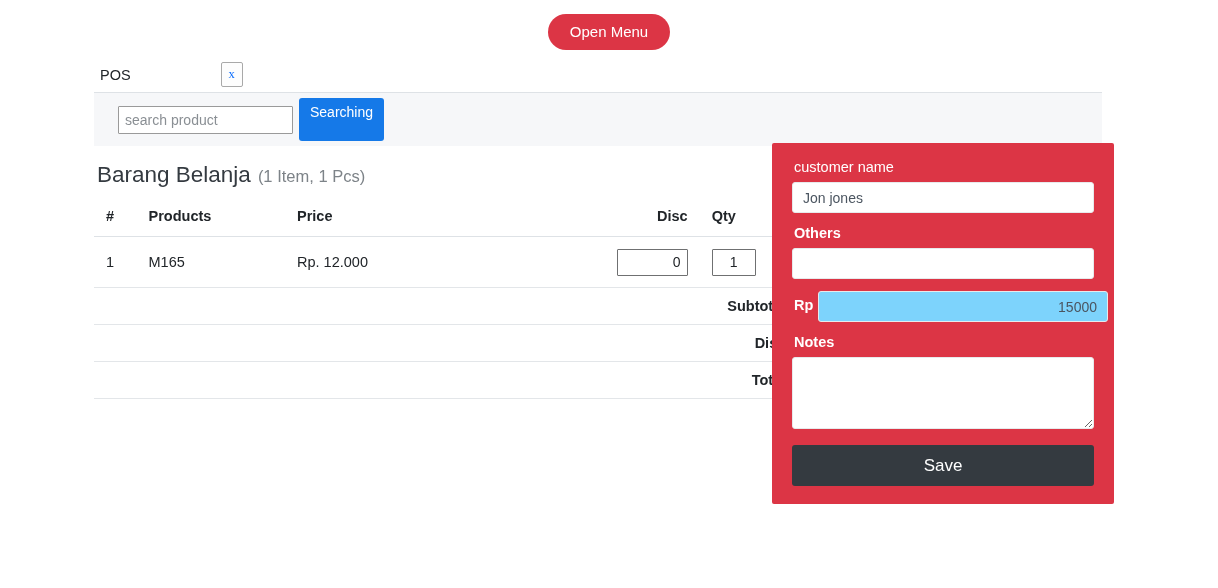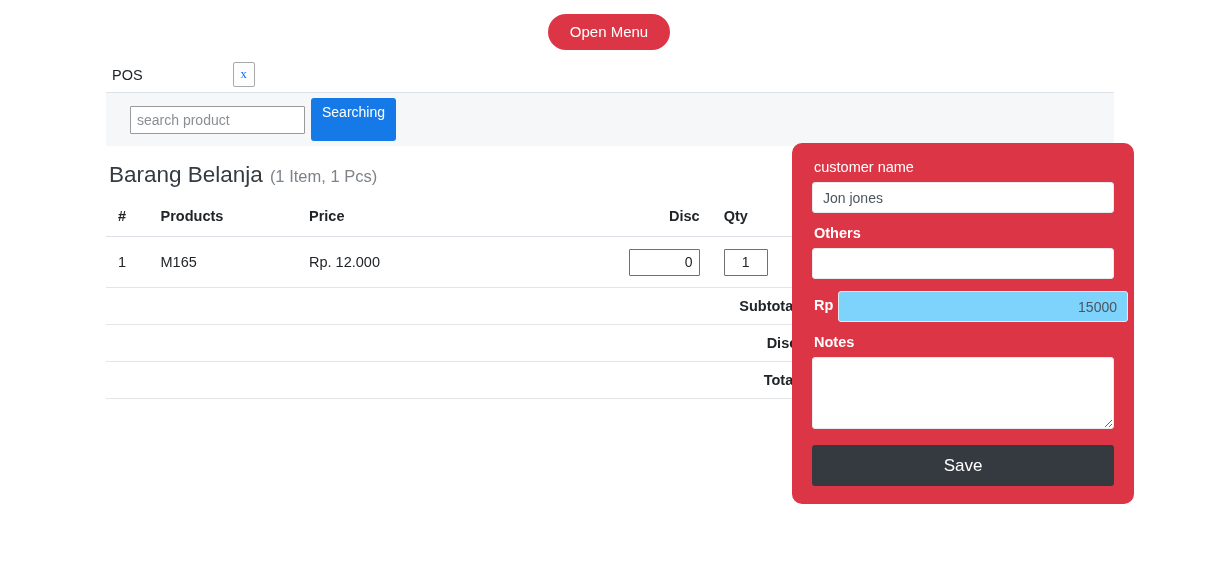--- a/index.html
+++ b/index.html
@@ -33,21 +33,21 @@
     padding: 9px 22px 10px;
     font-size: 15px;
     font-family: "Liberation Sans", sans-serif;
     line-height: 1.15;
     cursor: pointer;
   }
 
   
   .card {
     position: absolute;
-    left: 106px; top: 57px;
+    left: 94px; top: 57px;
     width: 1008px;
   }
   .card-head {
     height: 35px;
     display: flex;
     align-items: center;
     padding: 0 8px 0 6px;
     background: #ffffff;
   }
   .card-head-title {
@@ -195,22 +195,21 @@
   .sum-row td { padding: 14px 6px; }
   .no-border td { border-bottom: none; }
 
   
   .side-form {
     position: absolute;
     left: 772px; top: 143px;
     width: 342px;
     background: #dc3545;
     padding: 16px 20px 18px;
-    border-radius: 10px;
-    margin-left: 20px;
+    border-radius: 2px;
   }
   .sf-label {
     color: #ffffff;
     font-size: 14.5px;
     font-weight: bold;
     margin: 0 0 7px 2px;
     display: block;
     font-family: "Liberation Sans", sans-serif;
   }
   .sf-label.thin { font-weight: normal; }

